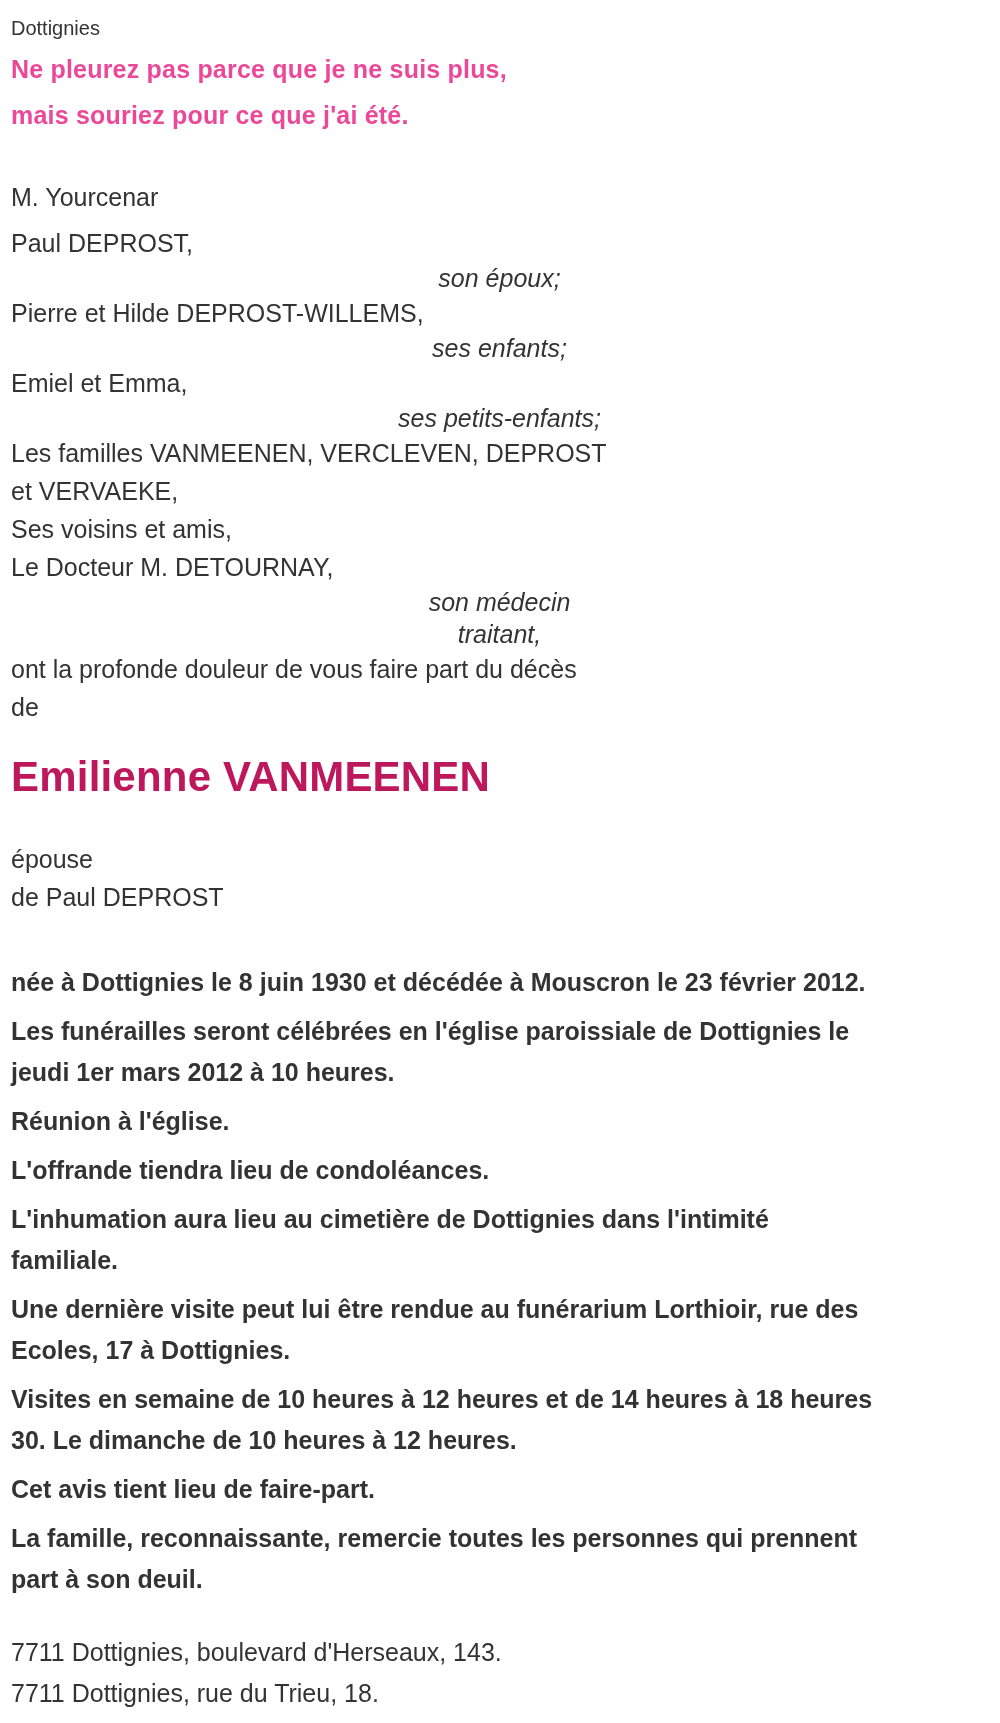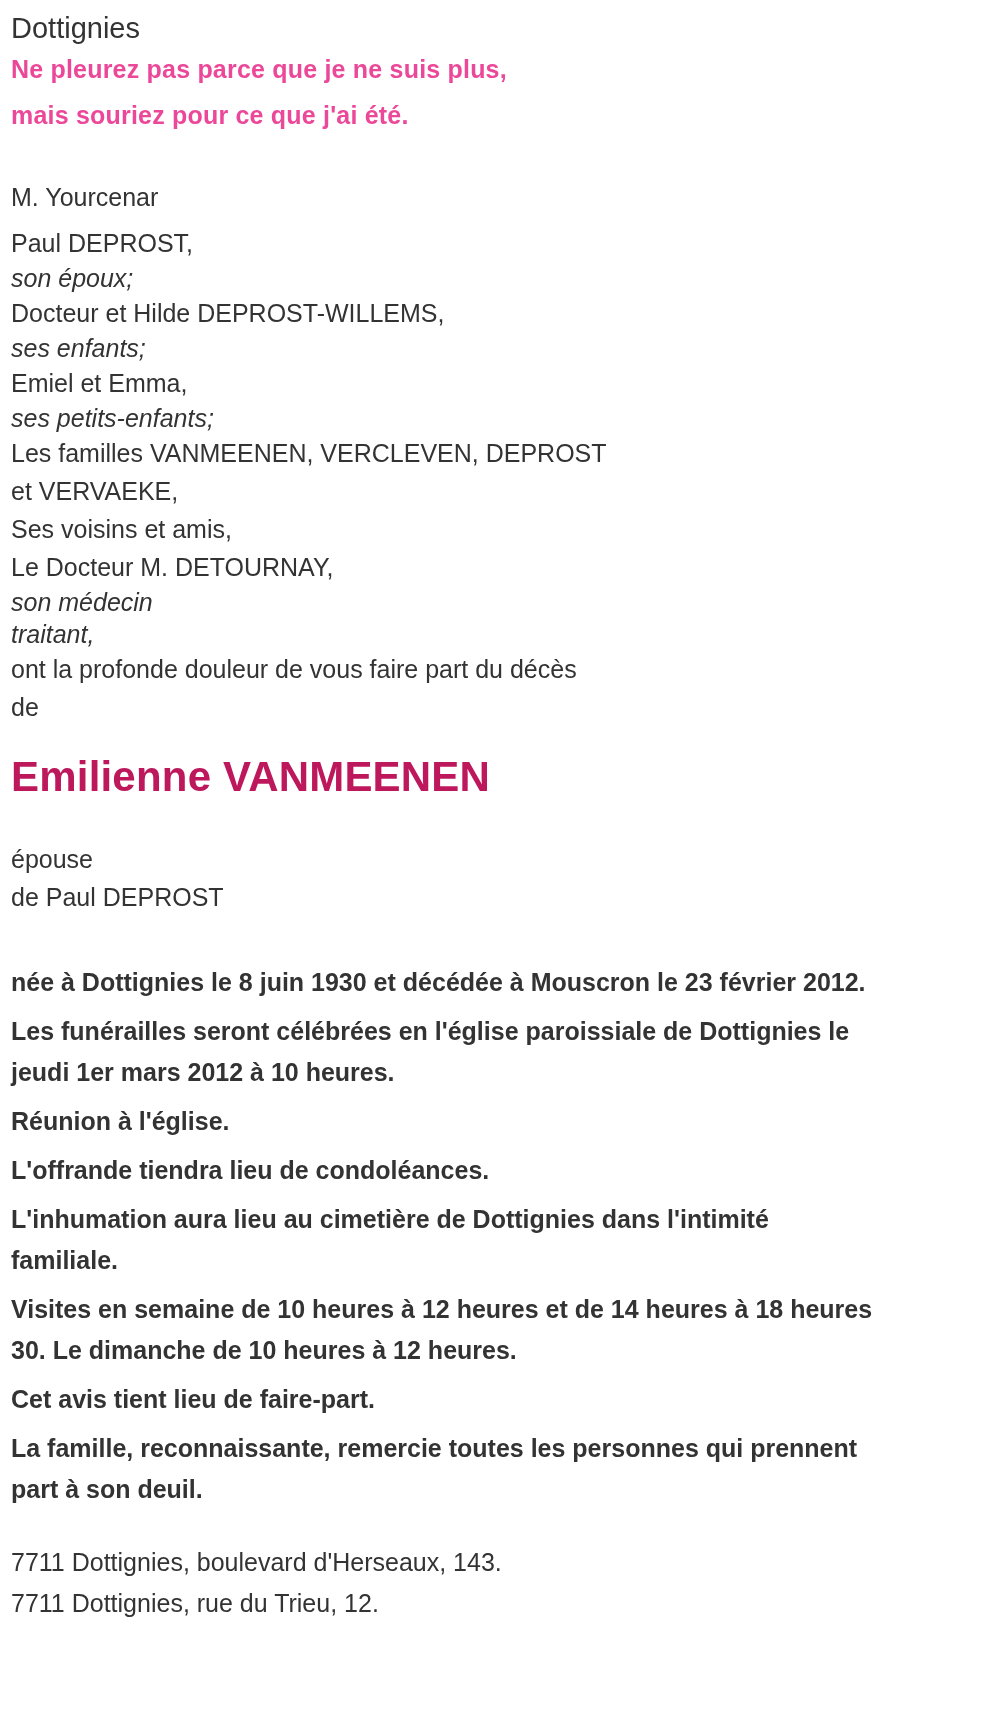--- a/index.html
+++ b/index.html
@@ -6,26 +6,26 @@
   html, body { background: #ffffff; }
   body {
     width: 1000px;
     height: 1723px;
     overflow: hidden;
     font-family: "Liberation Sans", sans-serif;
     font-size: 25px;
     color: #333333;
     padding: 10px 12px 0 11px;
   }
-  .place-line { line-height: 36px; font-size: 29px; }
+  .place-line { line-height: 36px; font-size: 20px; }
   .quote-line { font-weight: bold; color: #ec4899; line-height: 46px; letter-spacing: 0.2px; }
   .gap-large { height: 40px; }
   .author-line { line-height: 38px; margin-bottom: 8px; }
   .name-line { line-height: 38px; }
-  .role-line { line-height: 32px; text-align: left; font-style: italic; color: #333333; }
+  .role-line { line-height: 32px; text-align: center; font-style: italic; color: #333333; }
   .announce-line { line-height: 38px; }
   .deceased-title {
     font-size: 42px;
     font-weight: bold;
     color: #be185d;
     line-height: 54px;
     margin-top: 24px;
     letter-spacing: 0.2px;
   }
   .gap-mid { height: 36px; }
@@ -45,21 +45,21 @@
 <div class="quote-line">mais souriez pour ce que j'ai été.</div>
 
 <div class="gap-large"></div>
 
 <div class="author-line">M. Yourcenar</div>
 
 <section>
   <div class="name-line">Paul DEPROST,</div>
   <div class="role-line">son époux;</div>
 
-  <div class="name-line">Docteur et Hilde DEPROST-WILLEMS,</div>
+  <div class="name-line">Pierre et Hilde DEPROST-WILLEMS,</div>
   <div class="role-line">ses enfants;</div>
 
   <div class="name-line">Emiel et Emma,</div>
   <div class="role-line">ses petits-enfants;</div>
 
   <div class="name-line">Les familles VANMEENEN, VERCLEVEN, DEPROST</div>
   <div class="name-line">et VERVAEKE,</div>
 
   <div class="name-line">Ses voisins et amis,</div>
 
@@ -92,28 +92,32 @@
     <span class="body-line">Réunion à l'église.</span>
   </p>
   <p class="para">
     <span class="body-line">L'offrande tiendra lieu de condoléances.</span>
   </p>
   <p class="para">
     <span class="body-line">L'inhumation aura lieu au cimetière de Dottignies dans l'intimité</span>
     <span class="body-line">familiale.</span>
   </p>
   <p class="para">
+    <span class="body-line">Une dernière visite peut lui être rendue au funérarium Lorthioir, rue des</span>
+    <span class="body-line">Ecoles, 17 à Dottignies.</span>
+  </p>
+  <p class="para">
     <span class="body-line">Visites en semaine de 10 heures à 12 heures et de 14 heures à 18 heures</span>
     <span class="body-line">30. Le dimanche de 10 heures à 12 heures.</span>
   </p>
   <p class="para">
     <span class="body-line">Cet avis tient lieu de faire-part.</span>
   </p>
   <p class="para">
     <span class="body-line">La famille, reconnaissante, remercie toutes les personnes qui prennent</span>
     <span class="body-line">part à son deuil.</span>
   </p>
 </section>
 
 <footer class="addresses">
   <div class="address-line">7711 Dottignies, boulevard d'Herseaux, 143.</div>
-  <div class="address-line">7711 Dottignies, rue du Trieu, 12.</div>
+  <div class="address-line">7711 Dottignies, rue du Trieu, 18.</div>
 </footer>
 
 </body></html>

